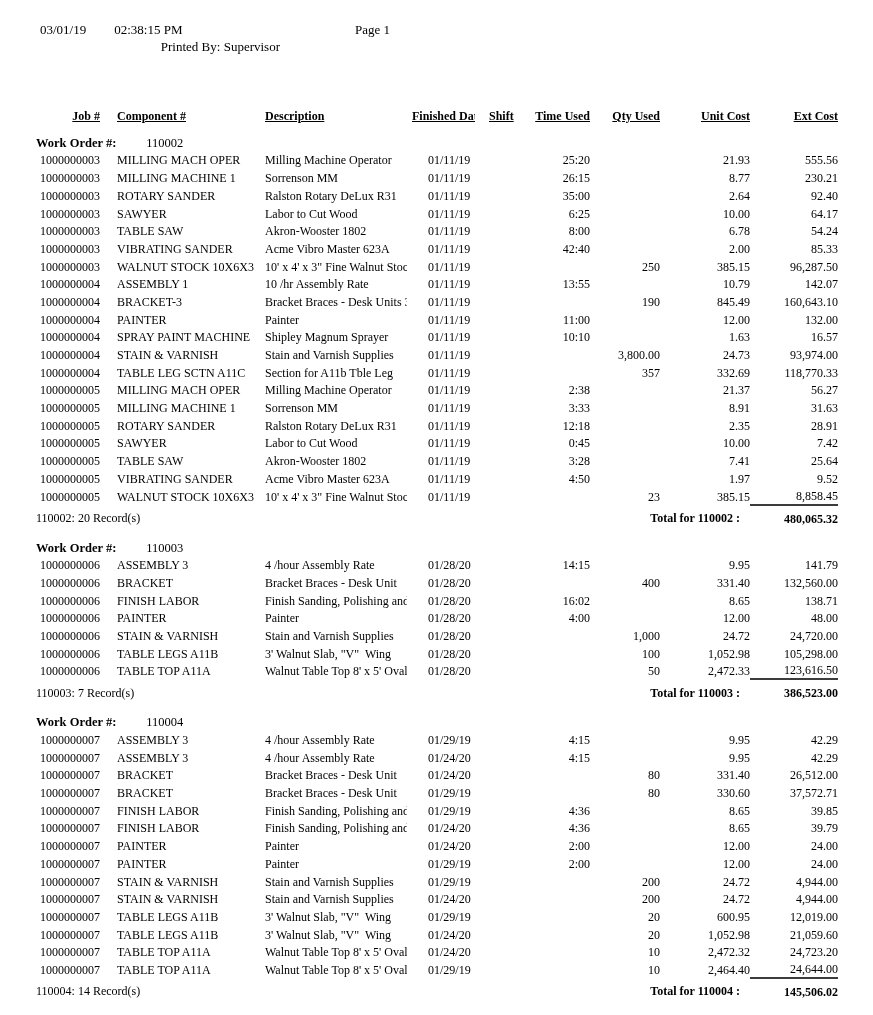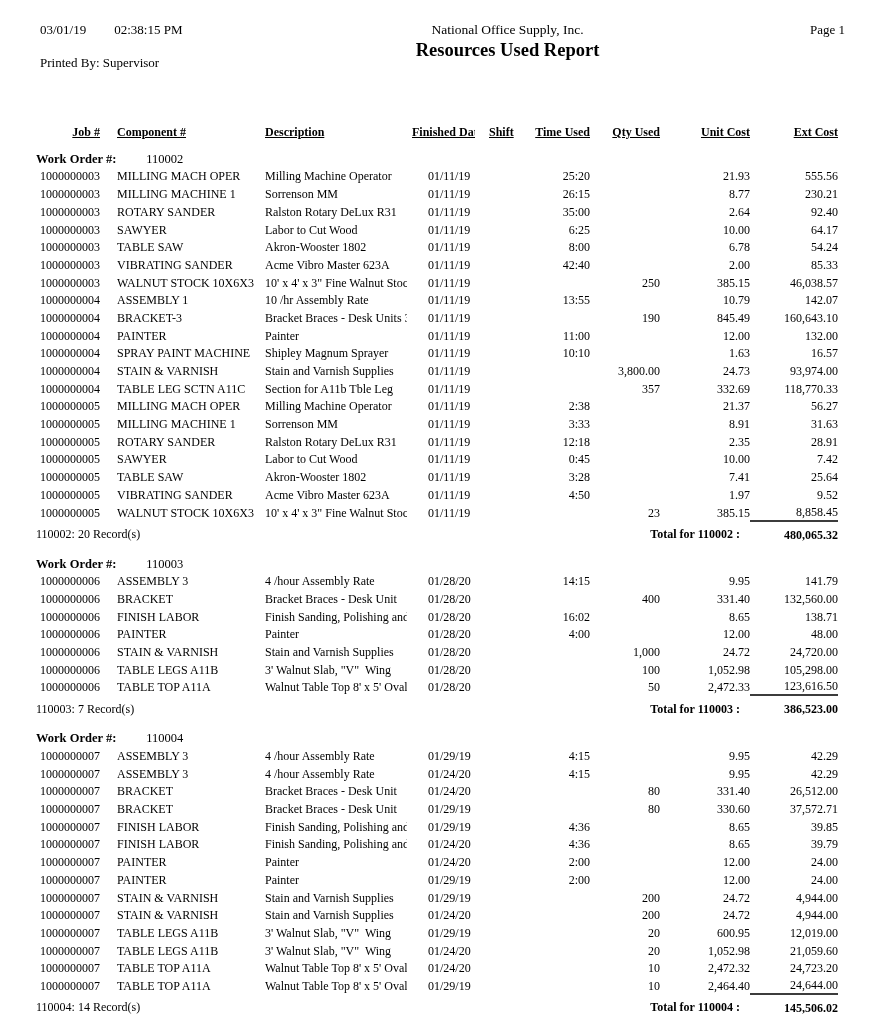--- a/index.html
+++ b/index.html
@@ -5,21 +5,21 @@
   * { margin:0; padding:0; box-sizing:border-box; }
   html,body { background:#ffffff; }
   body {
     width:873px; height:1015px;
     font-family:"Liberation Serif", serif;
     color:#000000;
     overflow:hidden;
   }
   .report-header { display:flex; padding:22px 28px 0 40px; }
   .header-left { width:240px; font-size:13px; line-height:1.3; }
-  .hl-line2 { margin-top:16px; }
+  .hl-line2 { margin-top:0;text-align:right; }
   .time-val { margin-left:28px; }
   .header-center { flex:1; text-align:center; }
   .company { font-size:13.5px; }
   .report-title { font-size:18.5px; font-weight:bold; margin-top:2px; }
   .header-right { width:110px; text-align:right; font-size:13px; }
 
   table { border-collapse:collapse; table-layout:fixed; width:802px; margin:46px 0 0 36px; }
   th, td { padding:0; font-size:12px; overflow:hidden; white-space:pre; vertical-align:bottom; }
   thead th { font-weight:bold; height:22px; }
   .hu { text-decoration:underline; }
@@ -49,24 +49,20 @@
 
   <div class="report-header">
     <div class="header-left">
       <div>
         <span>03/01/19</span><span class="time-val">02:38:15 PM</span>
       </div>
       <div class="hl-line2">
         <span>Printed By:</span>
         <span>Supervisor</span>
       </div>
-    </div>
-    <div class="header-center">
-      <div class="company">National Office Supply, Inc.</div>
-      <div class="report-title">Resources Used Report</div>
     </div>
     <div class="header-right">Page 1</div>
   </div>
 
   <table>
     <colgroup>
       <col style="width:64px">
         <col style="width:160px">
         <col style="width:147px">
       <col style="width:68px">
@@ -161,21 +157,21 @@
         </tr>
         <tr>
           <td class="c0">1000000003</td>
           <td class="c1">WALNUT STOCK 10X6X3</td>
           <td class="c2">10' x 4' x 3" Fine Walnut Stock</td>
           <td class="c3">01/11/19</td>
           <td class="c4"></td>
           <td class="c5"></td>
           <td class="c6">250</td>
           <td class="c7">385.15</td>
-          <td class="c8">46,038.57</td>
+          <td class="c8">96,287.50</td>
         </tr>
         <tr>
           <td class="c0">1000000004</td>
           <td class="c1">ASSEMBLY 1</td>
           <td class="c2">10 /hr Assembly Rate</td>
           <td class="c3">01/11/19</td>
           <td class="c4"></td>
           <td class="c5">13:55</td>
           <td class="c6"></td>
           <td class="c7">10.79</td>

